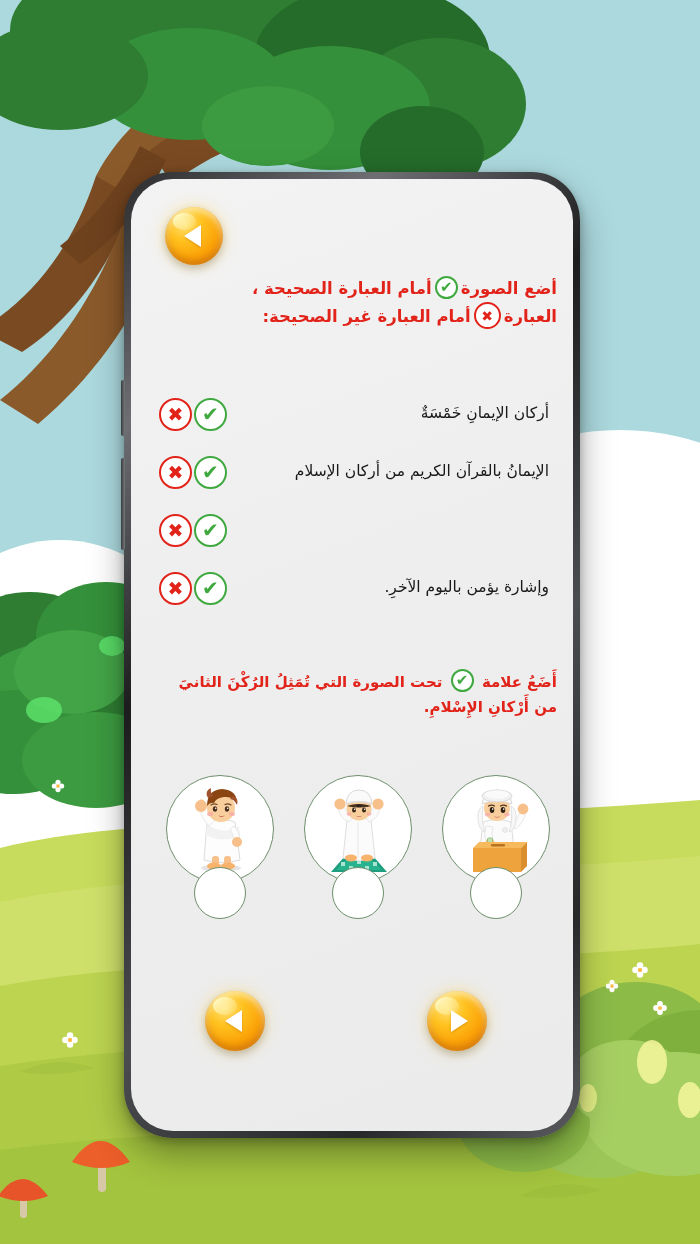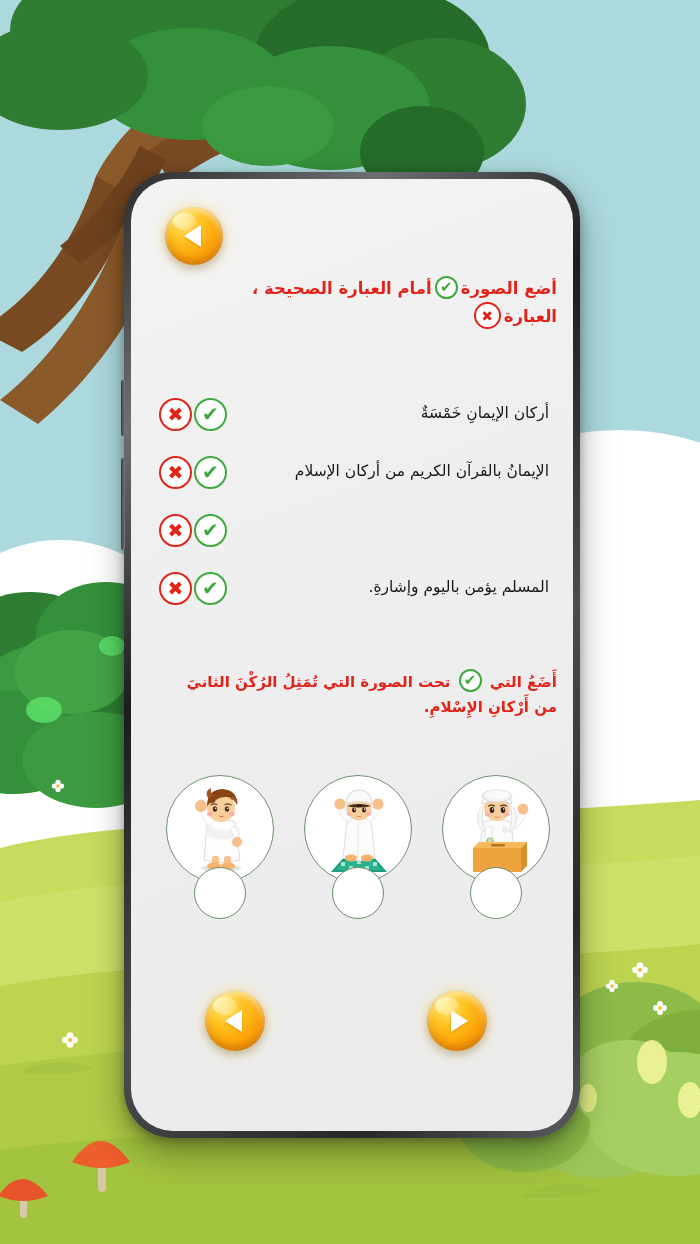--- a/index.html
+++ b/index.html
@@ -287,21 +287,21 @@
 
     <div id="phone-screen">
 
       <div id="btn-back-top" class="coin">
         <span class="tri left"></span>
       </div>
 
       <div id="instruct-1" class="instruct">
         <span>أضع الصورة</span><span class="inline-ic ok"><span class="glyph-ok">✔</span></span><span>أمام العبارة الصحيحة ،</span>
         <br>
-        <span>العبارة</span><span class="inline-ic no big"><span class="glyph-no">✖</span></span>
+        <span>العبارة</span><span class="inline-ic no big"><span class="glyph-no">✖</span></span><span>أمام العبارة غير الصحيحة:</span>
       </div>
 
       <div id="statements">
 
         <div class="row">
           <div class="marks">
             <div class="mark no">
                 <span>✖</span>
               </div>
             <div class="mark ok">
@@ -336,27 +336,27 @@
 
         <div class="row">
           <div class="marks">
             <div class="mark no">
                 <span>✖</span>
               </div>
             <div class="mark ok">
                 <span>✔</span>
               </div>
           </div>
-          <div class="stmt">المسلم يؤمن باليوم وإشارةِ.</div>
+          <div class="stmt">وإشارة يؤمن باليوم الآخرِ.</div>
         </div>
 
       </div>
 
       <div id="instruct-2" class="instruct">
-        <span>أَضَعُ التي</span>
+        <span>أَضَعُ علامة</span>
         <span class="inline-ic ok"><span class="glyph-ok">✔</span></span>
         <span>تحت الصورة التي تُمَثِلُ الرُكْنَ الثانيَ من أَرْكانِ الإِسْلامِ.</span>
       </div>
 
       <div id="cards">
 
         <div class="card">
           <div class="card-circle">
             <svg viewBox="0 0 108 108" xmlns="http://www.w3.org/2000/svg">
               <ellipse cx="54" cy="92" rx="20" ry="3.6" fill="#D9D9D9" opacity=".7"></ellipse>

